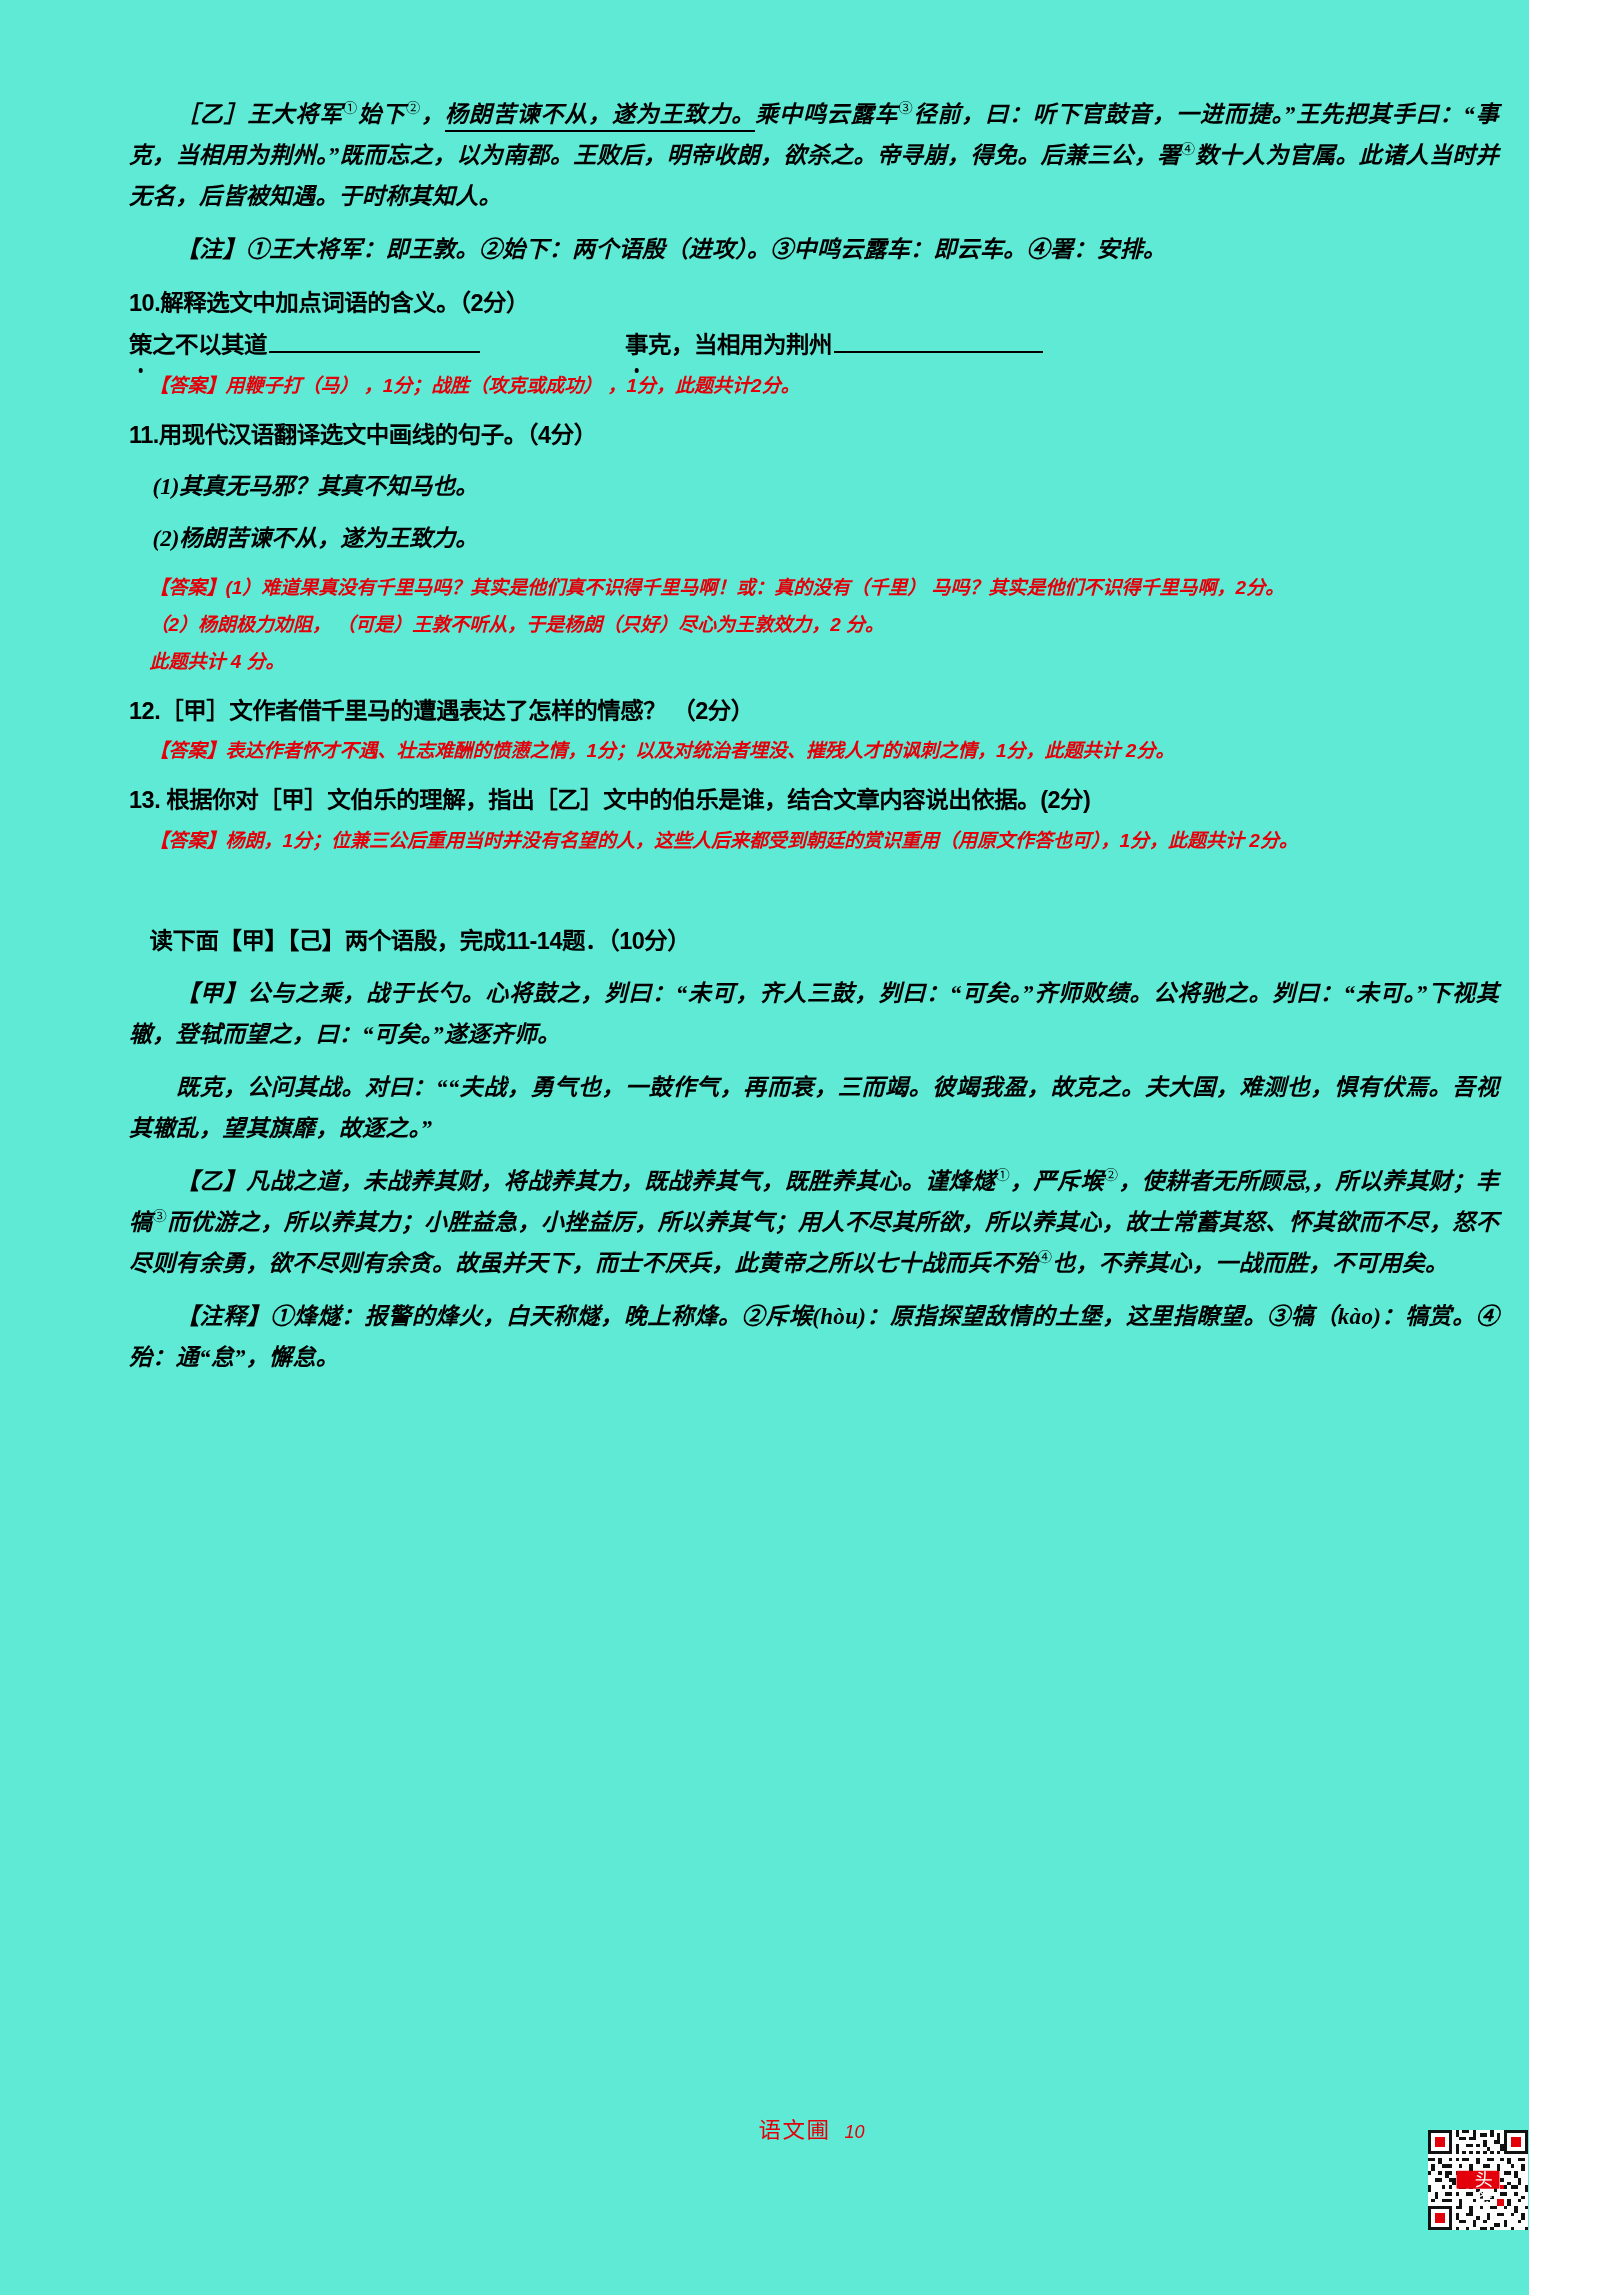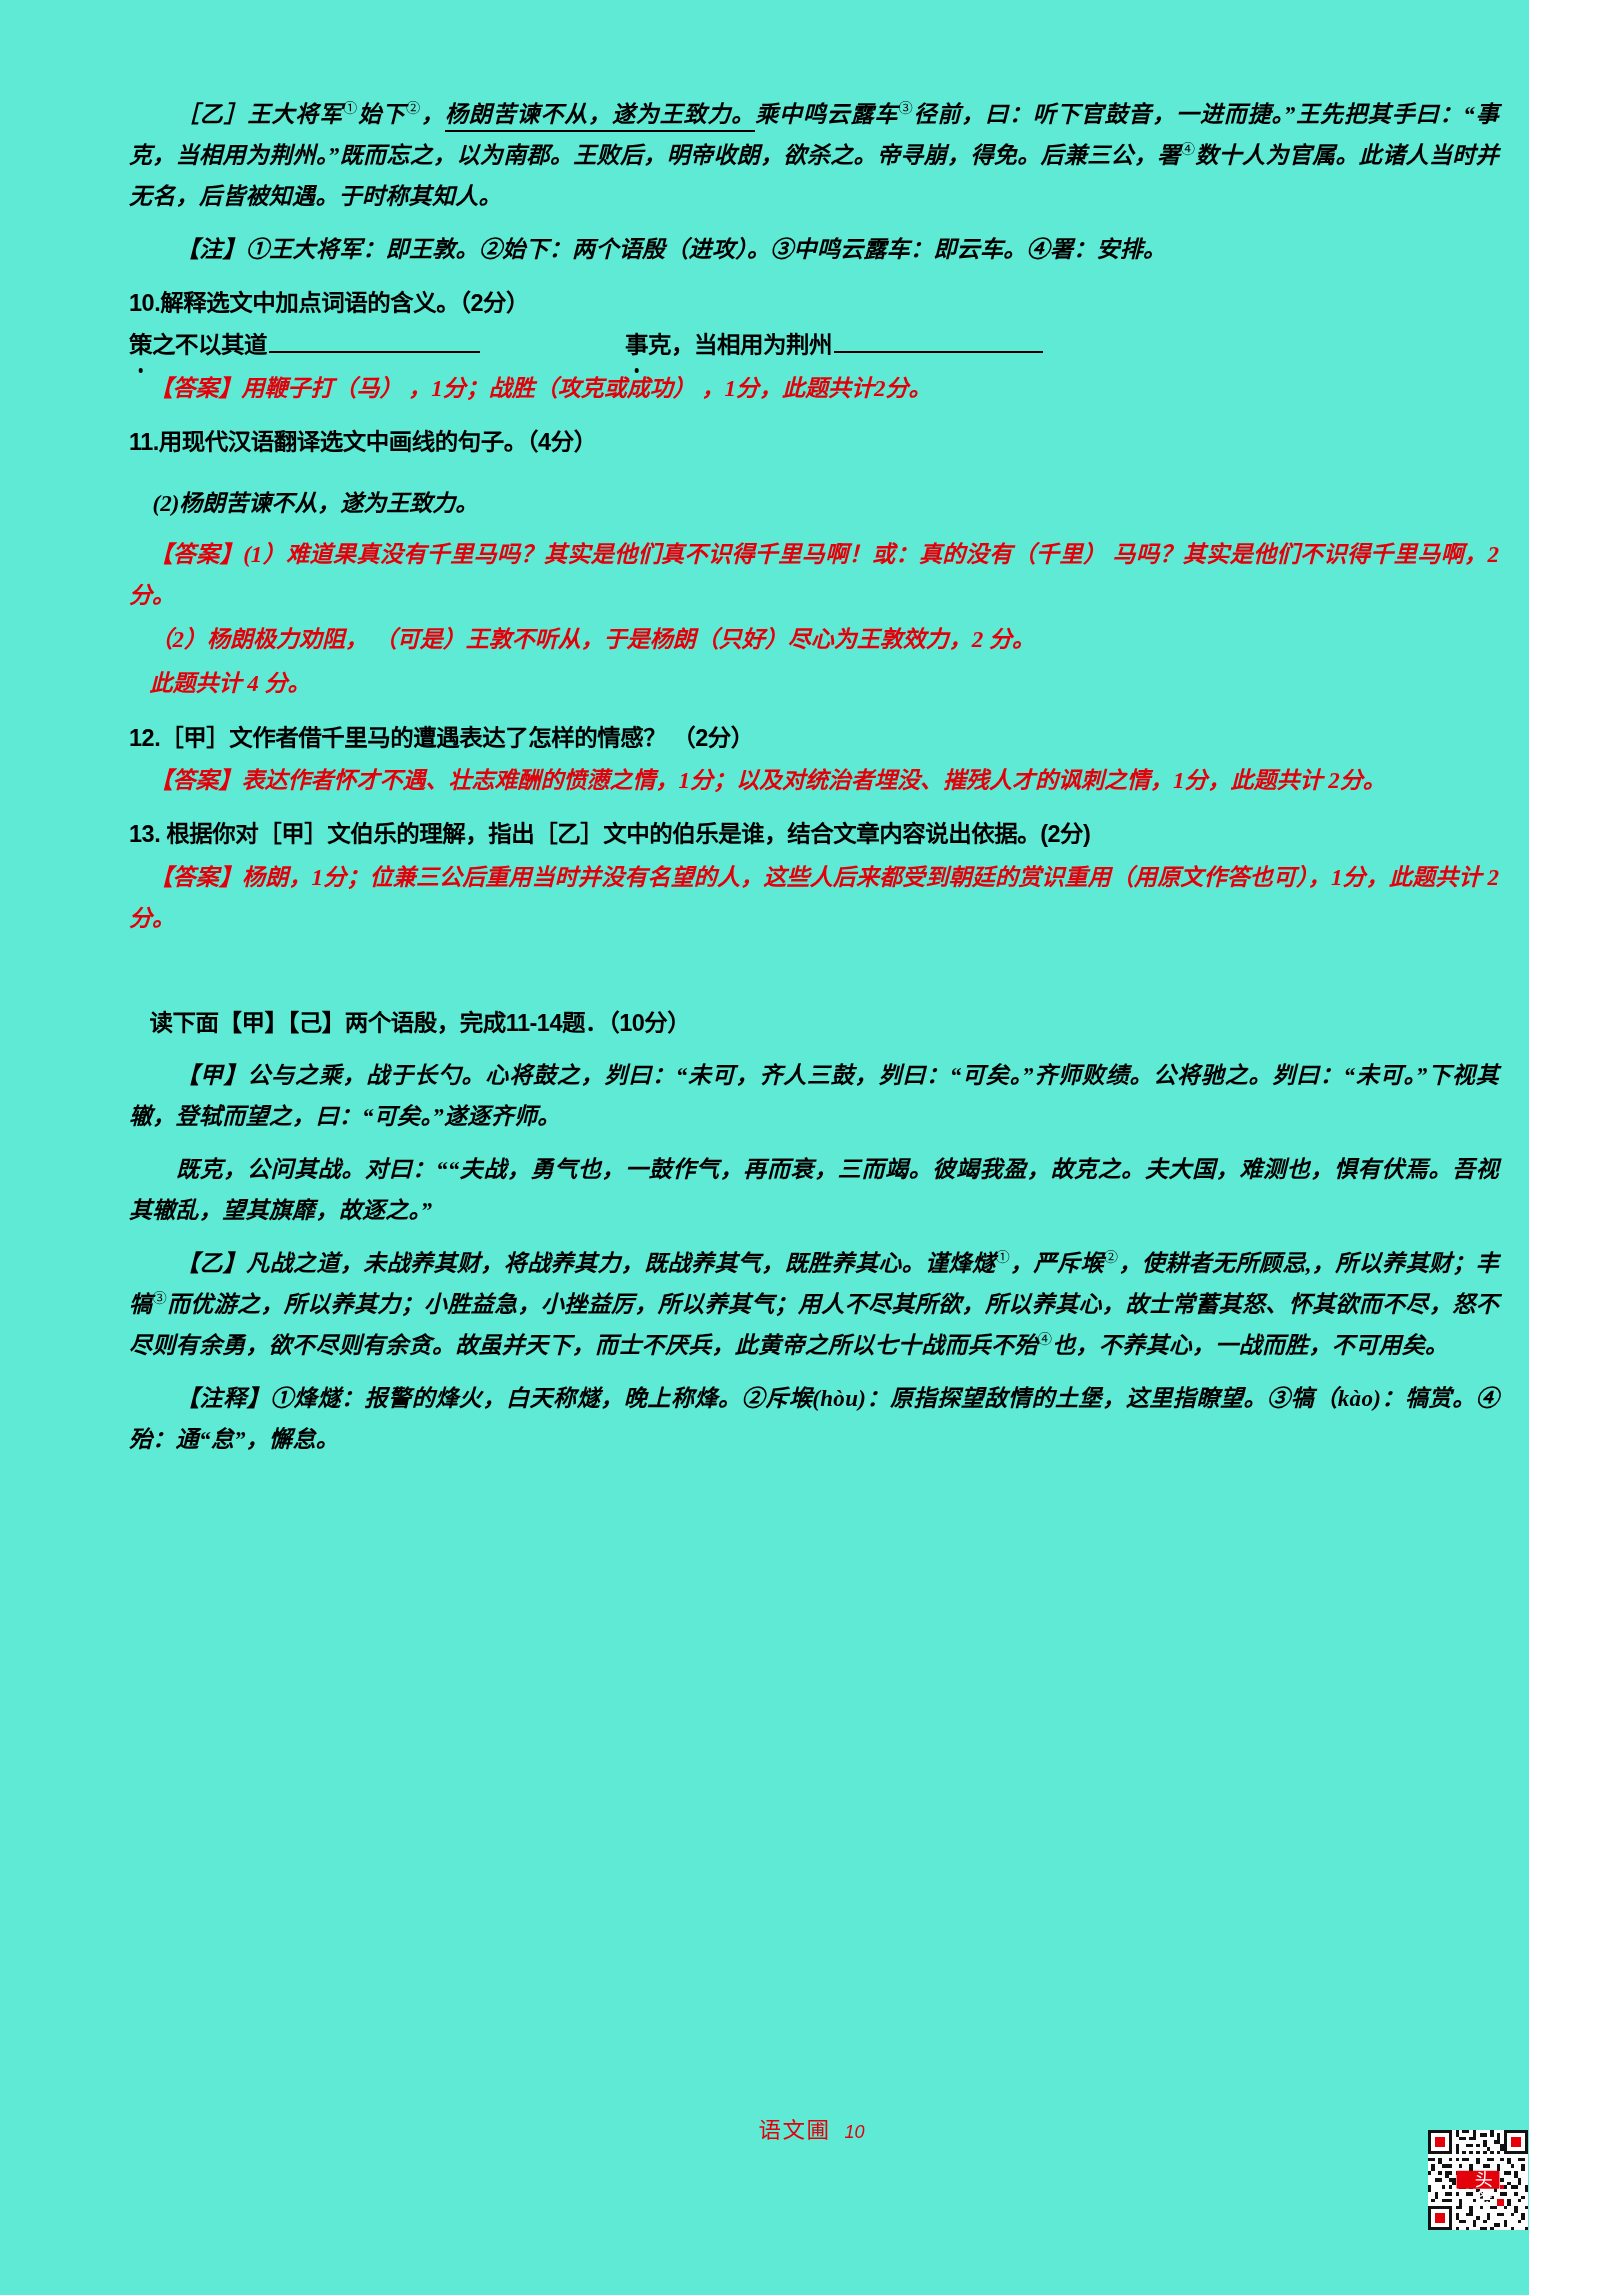--- a/index.html
+++ b/index.html
@@ -66,24 +66,24 @@
     font-size: 23px;
     line-height: 1.72;
     color: #000000;
     margin: 0 0 3.1px 0;
     text-indent: 23.5px;
   }
 
   
   .ans {
     color: #E3000B;
-    font-family: Liberation Serif, serif;
+    font-family: Liberation Sans, sans-serif;
     font-style: italic;
     font-weight: 600;
-    font-size: 23px;
+    font-size: 19px;
     line-height: 1.78;
     margin: 0 0 3.1px 0;
     text-indent: 20.4px;
     text-align: justify;
     text-justify: inter-character;
   }
 
   
   .year {
     font-family: "Liberation Sans", "DejaVu Sans", sans-serif;
@@ -228,20 +228,21 @@
     </div>
 
     <p class="ans"><span>【答案】</span><span>用鞭子打（马） ，1分；战胜（攻克或成功） ，1分，此题共计2分。</span></p>
 
     <div class="gap-sm"></div>
 
     <p class="q">11.用现代汉语翻译选文中画线的句子。（4分）</p>
 
     <div class="gap-sm"></div>
 
+    <p class="sub">(1)其真无马邪？其真不知马也。</p>
 
     <div class="gap-sm"></div>
 
     <p class="sub">(2)杨朗苦谏不从，遂为王致力。</p>
 
     <div class="gap-sm"></div>
 
     <p class="ans"><span>【答案】</span><span>(1）难道果真没有千里马吗？其实是他们真不识得千里马啊！或：真的没有（千里） 马吗？其实是他们不识得千里马啊，2分。</span></p>
 
     <p class="ans">（2）杨朗极力劝阻， （可是）王敦不听从，于是杨朗（只好）尽心为王敦效力，2 分。</p>

